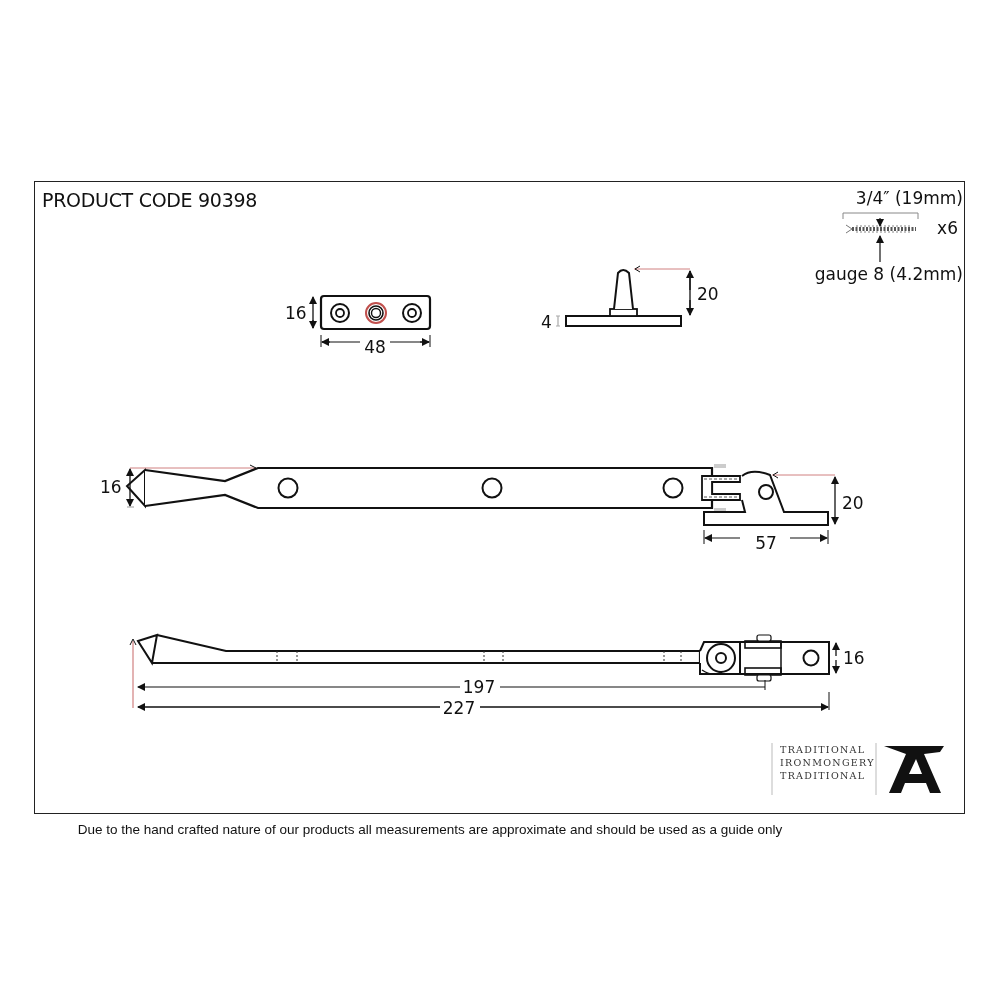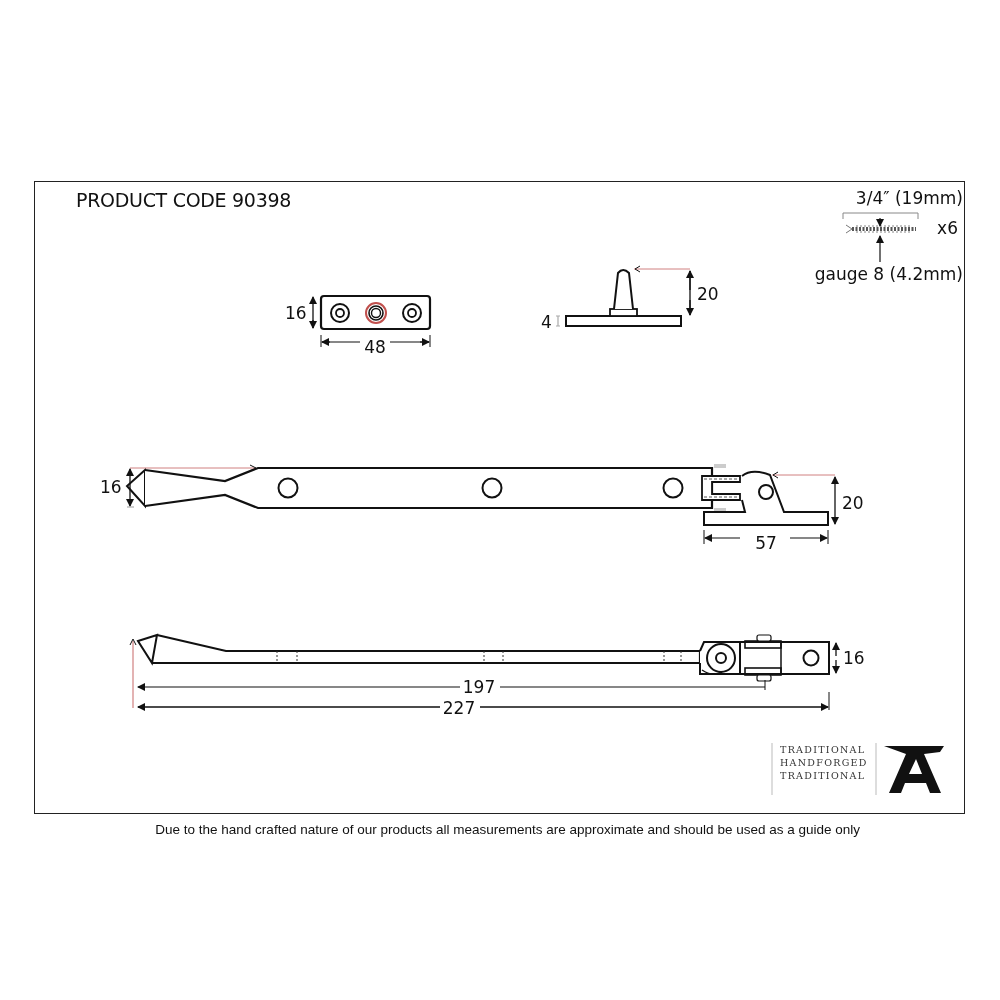--- a/index.html
+++ b/index.html
@@ -1,21 +1,21 @@
 <!DOCTYPE html>
 <html><head>
 <meta charset="utf-8">
 <style>
   html, body { margin: 0; padding: 0; background: #ffffff; }
   body { width: 1000px; height: 1000px; position: relative; overflow: hidden; font-family: "DejaVu Sans", "Liberation Sans", sans-serif; }
   #frame { position: absolute; left: 34px; top: 181px; width: 931px; height: 633px; border: 1.5px solid #222; box-sizing: border-box; }
   svg#drawing { position: absolute; left: 0; top: 0; width: 1000px; height: 1000px; }
   .lbl { font-family: "DejaVu Sans", sans-serif; fill: #111; }
-  .disclaimer { position: absolute; left: 0; width: 860px; top: 822px; text-align: right; font-family: "Liberation Sans", sans-serif; font-size: 13.5px; color: #111; }
-  .code { position: absolute; left: 42px; top: 189px; font-family: "DejaVu Sans", sans-serif; font-size: 19px; color: #111; letter-spacing: -0.3px; margin-left: 34px; }
+  .disclaimer { position: absolute; left: 0; width: 860px; top: 822px; text-align: center; font-family: "Liberation Sans", sans-serif; font-size: 13.5px; color: #111; }
+  .code { position: absolute; left: 42px; top: 189px; font-family: "DejaVu Sans", sans-serif; font-size: 19px; color: #111; letter-spacing: -0.3px; }
   .logo-text { position: absolute; left: 780px; top: 743px; font-family: "DejaVu Serif", serif; font-size: 9.5px; letter-spacing: 1.3px; color: #333; line-height: 13px; }
 </style>
 </head>
 <body>
 
 <div id="frame"></div>
 
 <div class="code">PRODUCT CODE 90398</div>
 
 <svg id="drawing" viewBox="0 0 1000 1000" xmlns="http://www.w3.org/2000/svg">
@@ -144,17 +144,17 @@
     <line x1="876" y1="743" x2="876" y2="795" stroke="#bbb" stroke-width="1"></line>
     <g>
       <path d="M884,746 L944,746 L940,752 L924,754 L941,793 L930,793 L926,783 L905,783 L901,793 L889,793 L906,754 Z" fill="#111"></path>
       <path d="M909,774 L922,774 L916,759 Z" fill="#fff"></path>
     </g>
   </g>
 </svg>
 
 <div class="logo-text">
   <div>TRADITIONAL</div>
-  <div>HANDFORGED</div>
+  <div>IRONMONGERY</div>
   <div>TRADITIONAL</div>
 </div>
 
 <div class="disclaimer">Due to the hand crafted nature of our products all measurements are approximate and should be used as a guide only</div>
 
 </body></html>

